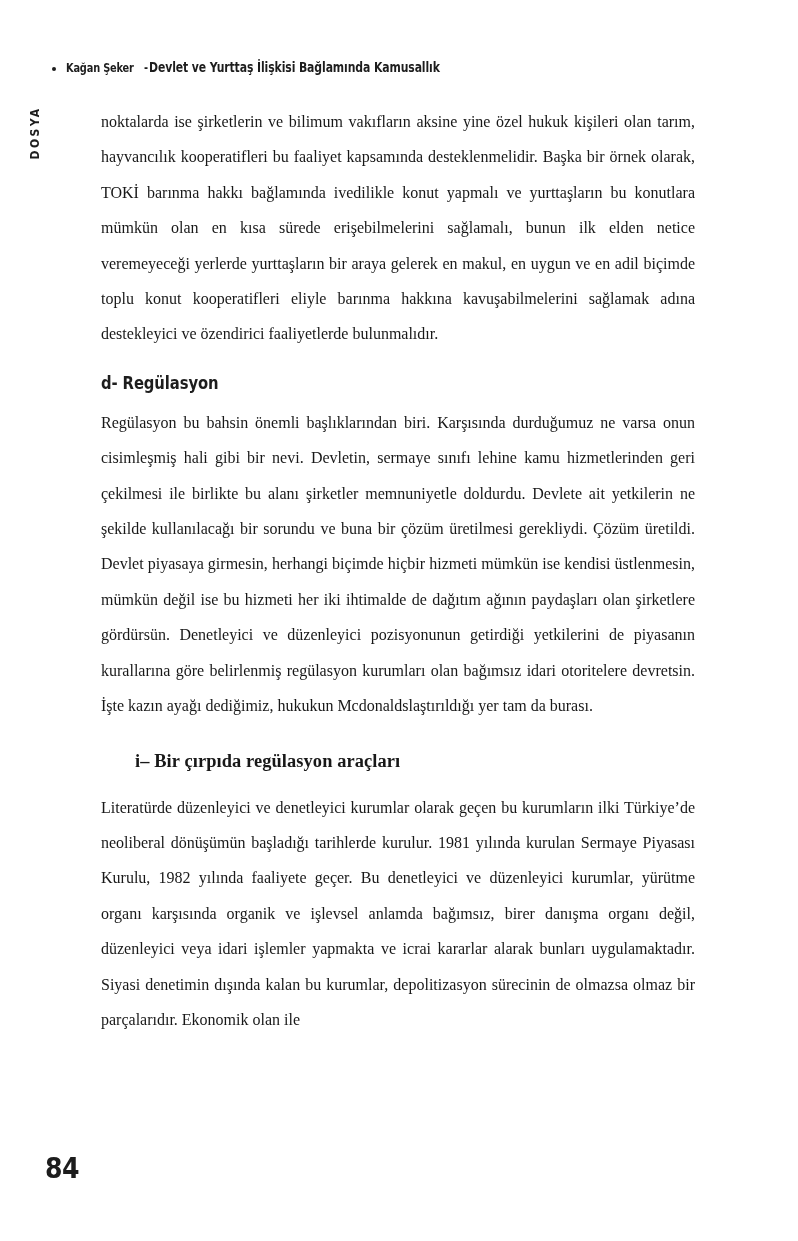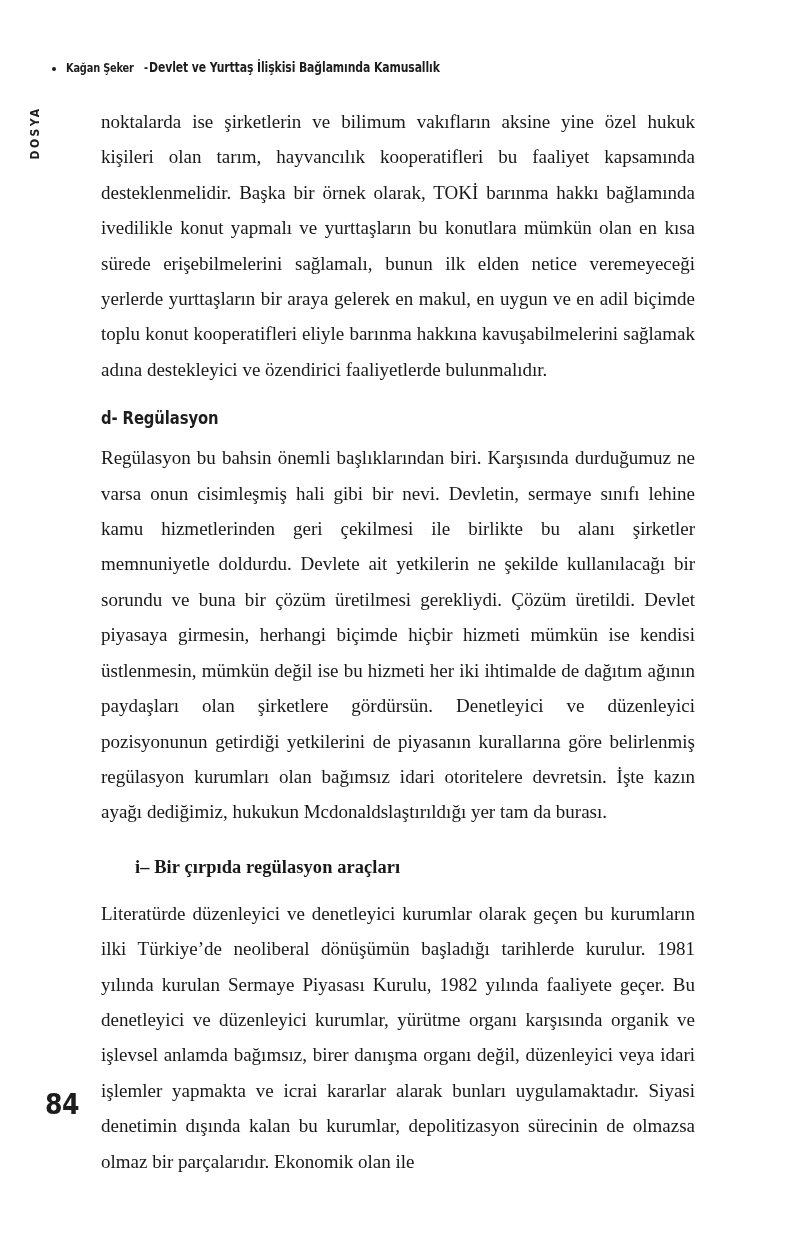--- a/index.html
+++ b/index.html
@@ -96,21 +96,21 @@
   
   .column {
     position: absolute;
     left: 101px;
     top: 104px;
     width: 594px;
   }
 
   p.body {
     margin: 0;
-    font-size: 19px;
+    font-size: 16px;
     line-height: 35.4px;
     text-align: justify;
     text-justify: inter-word;
     hyphens: manual;
     color: #181818;
     font-family: "Liberation Serif", "DejaVu Serif", serif;
   }
   p.body.last-line-left {
     text-align-last: left;
   }
@@ -136,21 +136,21 @@
     font-weight: 700;
     font-size: 18.4px;
     color: #181818;
     letter-spacing: 0.1px;
   }
 
   
   .folio {
     position: absolute;
     left: 45px;
-    top: 1088px;
+    top: 1152px;
     font-family: "DejaVu Sans Condensed", "Liberation Sans Narrow", "Liberation Sans", sans-serif;
     font-weight: 700;
     font-size: 28px;
     color: #1d1d1d;
     letter-spacing: -0.5px;
   }
 </style>
 </head>
 <body>
 

